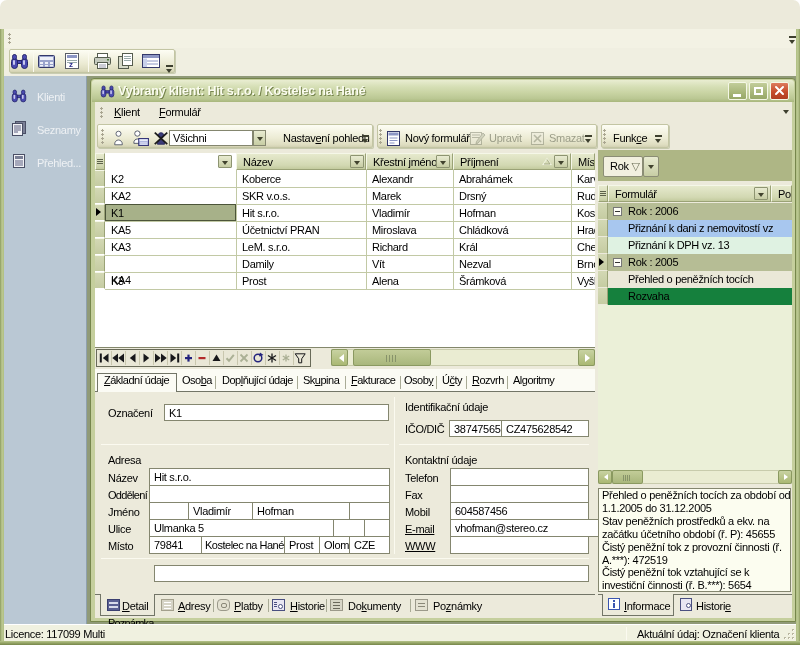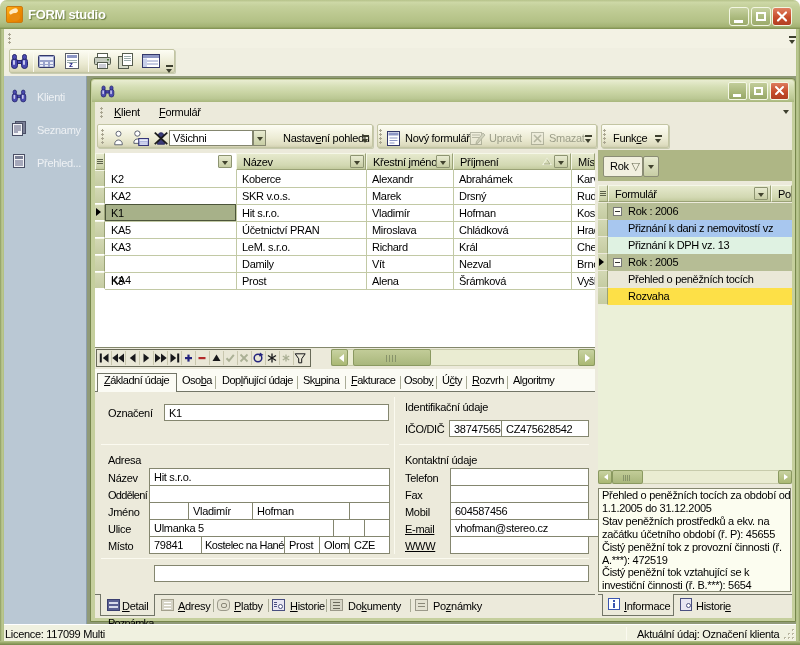--- a/index.html
+++ b/index.html
@@ -58,39 +58,20 @@
 .seg { position:absolute; background:#fff; border:1px solid #84866f; padding:2px 0 0 4px; white-space:nowrap; overflow:hidden; }
 .btab-ic { position:absolute; width:13px; height:12px; }
 .rrow { position:absolute; left:513px; width:184px; height:17px; padding:2px 0 0 20px; white-space:nowrap; overflow:hidden; }
 .rhandle { position:absolute; left:503px; width:10px; height:17px; background:linear-gradient(180deg,#d3d8b4,#c5cca2); border-right:1px solid #9aa276; border-bottom:1px solid #eceadb; }
 .minus { position:absolute; width:9px; height:9px; background:#fdfdf5; border:1px solid #777; }
 .minus:before { content:""; position:absolute; left:1px; top:3px; width:5px; height:1px; background:#333; }
 </style></head>
 <body>
 <div class="win">
 
-  <div class="titlebar">
-    <div class="abs" style="left:6px;top:6px;width:17px;height:17px;border-radius:2px;background:linear-gradient(135deg,#ffb41e,#f08d00 45%,#e07c00);border:1px solid #c97a10;">
-      <div class="abs" style="left:2px;top:2px;width:9px;height:5px;background:#ffe9c0;border-radius:50% 50% 40% 40%;transform:rotate(-25deg);"></div>
-      <div class="abs" style="left:3px;top:6px;width:10px;height:8px;background:#e88a10;border-radius:50%;"></div>
-    </div>
-    <div class="abs" style="left:28px;top:7px;font-size:13px;font-weight:bold;color:#fff;text-shadow:1px 1px 1px #68793d;">FORM studio</div>
-    <div class="tbtn" style="left:729px;">
-        <div class="abs" style="left:4px;top:12px;width:9px;height:3px;background:#fff;"></div>
-      </div>
-    <div class="tbtn" style="left:751px;">
-        <div class="abs" style="left:4px;top:4px;width:10px;height:9px;border:2px solid #fff;"></div>
-      </div>
-    <div class="tbtn close" style="left:772px;"><svg width="18" height="17">
-          <g stroke="#fff" stroke-width="2.2" stroke-linecap="round">
-            <line x1="5" y1="4.5" x2="13" y2="12.5"></line>
-            <line x1="13" y1="4.5" x2="5" y2="12.5"></line>
-          </g>
-        </svg></div>
-  </div>
   <div class="frame-l"></div>
     <div class="frame-r"></div>
     <div class="frame-b"></div>
 
   <div class="menubar">
     <div class="grip" style="left:4px;top:4px;height:12px;"></div>
     <div class="mitem" style="left:14px;"><u>S</u>oubor</div>
     <div class="mitem" style="left:63px;">Ost<u>a</u>tní</div>
     <div class="mitem" style="left:113px;padding-left:34px;"><u>N</u>ápověda</div>
     <div class="chevbtn" style="left:783px;top:2px;"></div>
@@ -211,20 +192,21 @@
                 <rect x="1.5" y="6.5" width="6" height="10" rx="3"></rect>
                 <rect x="11.5" y="6.5" width="6" height="10" rx="3"></rect>
                 <rect x="2.5" y="2.5" width="4" height="5" rx="2"></rect>
                 <rect x="12.5" y="2.5" width="4" height="5" rx="2"></rect>
               </g>
               <rect x="7.5" y="8.5" width="4" height="3" fill="#4a4ab0" stroke="#26266e"></rect>
               <rect x="3" y="8" width="2" height="5" rx="1" fill="#c8c8ee"></rect>
               <rect x="13" y="8" width="2" height="5" rx="1" fill="#c8c8ee"></rect>
             </svg>
           </div>
+        <div class="abs" style="left:26px;top:4px;font-size:12.5px;font-weight:bold;color:#fbfcf0;letter-spacing:-0.2px;text-shadow:1px 1px 0 #76854e;">Vybraný klient: Hit s.r.o. / Kostelec na Hané</div>
         <div class="ibtn" style="left:636px;">
             <div class="abs" style="left:4px;top:11px;width:8px;height:3px;background:#fff;"></div>
           </div>
         <div class="ibtn" style="left:657px;">
             <div class="abs" style="left:4px;top:4px;width:9px;height:8px;border:2px solid #fff;"></div>
           </div>
         <div class="ibtn close" style="left:678px;"><svg width="17" height="16">
               <g stroke="#fff" stroke-width="2" stroke-linecap="round">
                 <line x1="5" y1="4" x2="12" y2="11"></line>
                 <line x1="12" y1="4" x2="5" y2="11"></line>
@@ -576,21 +558,21 @@
             <div class="rrow" style="top:101px;background:#b6bd95;">Rok : 2006</div>
           <div class="rhandle" style="top:118px;"></div>
             <div class="rrow" style="top:118px;background:#a8c7ef;">Přiznání k dani z nemovitostí vz</div>
           <div class="rhandle" style="top:135px;"></div>
             <div class="rrow" style="top:135px;background:#dff2e2;">Přiznání k DPH vz. 13</div>
           <div class="rhandle" style="top:152px;"></div>
             <div class="rrow" style="top:152px;background:#b6bd95;">Rok : 2005</div>
           <div class="rhandle" style="top:169px;"></div>
             <div class="rrow" style="top:169px;background:#eae8d8;">Přehled o peněžních tocích</div>
           <div class="rhandle" style="top:186px;"></div>
-            <div class="rrow" style="top:186px;background:#fde047;">Rozvaha</div>
+            <div class="rrow" style="top:186px;background:#15803d;">Rozvaha</div>
           <div class="minus" style="left:518px;top:105px;"></div>
           <div class="minus" style="left:518px;top:156px;"></div>
           <div class="tri-r" style="left:504px;top:156px;"></div>
 
           <div class="abs" style="left:503px;top:203px;width:194px;height:165px;background:#ebf0d8;"></div>
 
           <div class="sbar" style="left:503px;top:368px;width:194px;height:14px;border:1px solid #c8cbac;"></div>
           <div class="sbtn" style="left:503px;top:368px;width:14px;height:14px;">
               <div class="abs" style="left:4px;top:3px;border:3.5px solid rgba(0,0,0,0);border-right:4px solid #fff;margin-left:-2px;"></div>
             </div>

